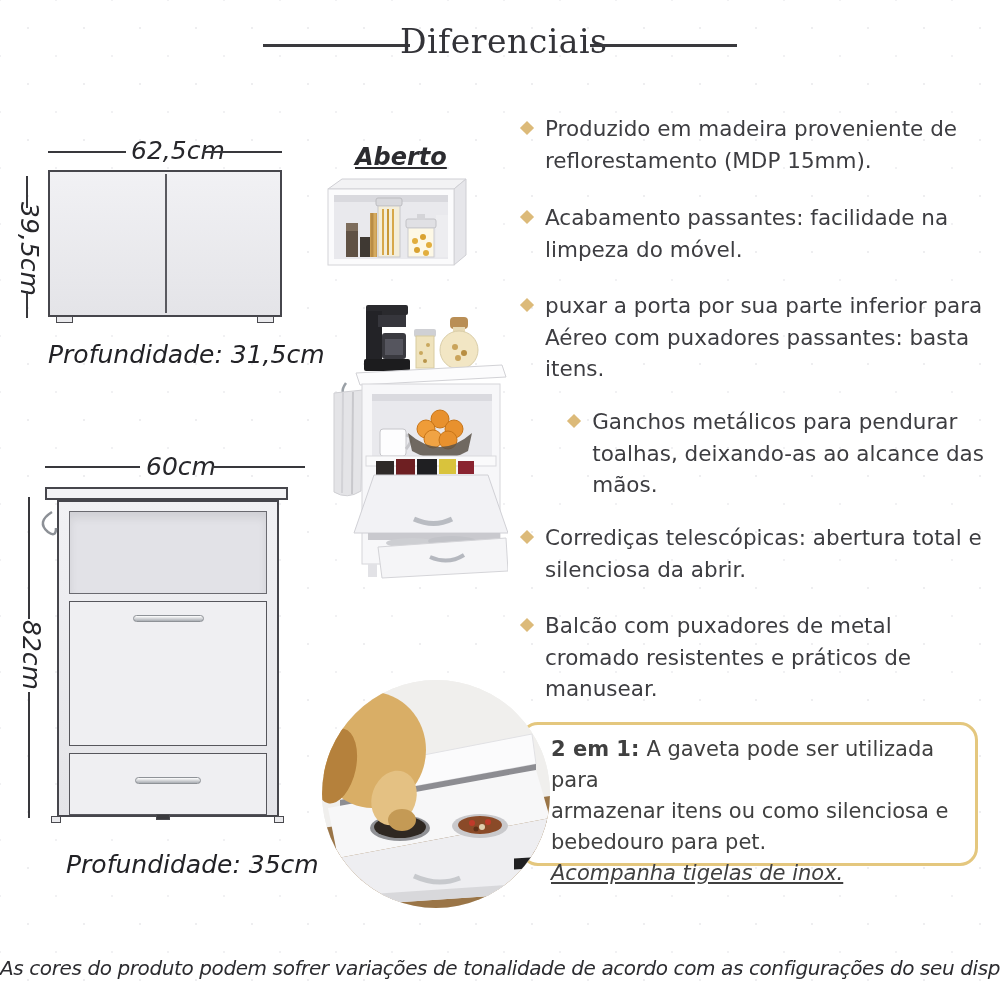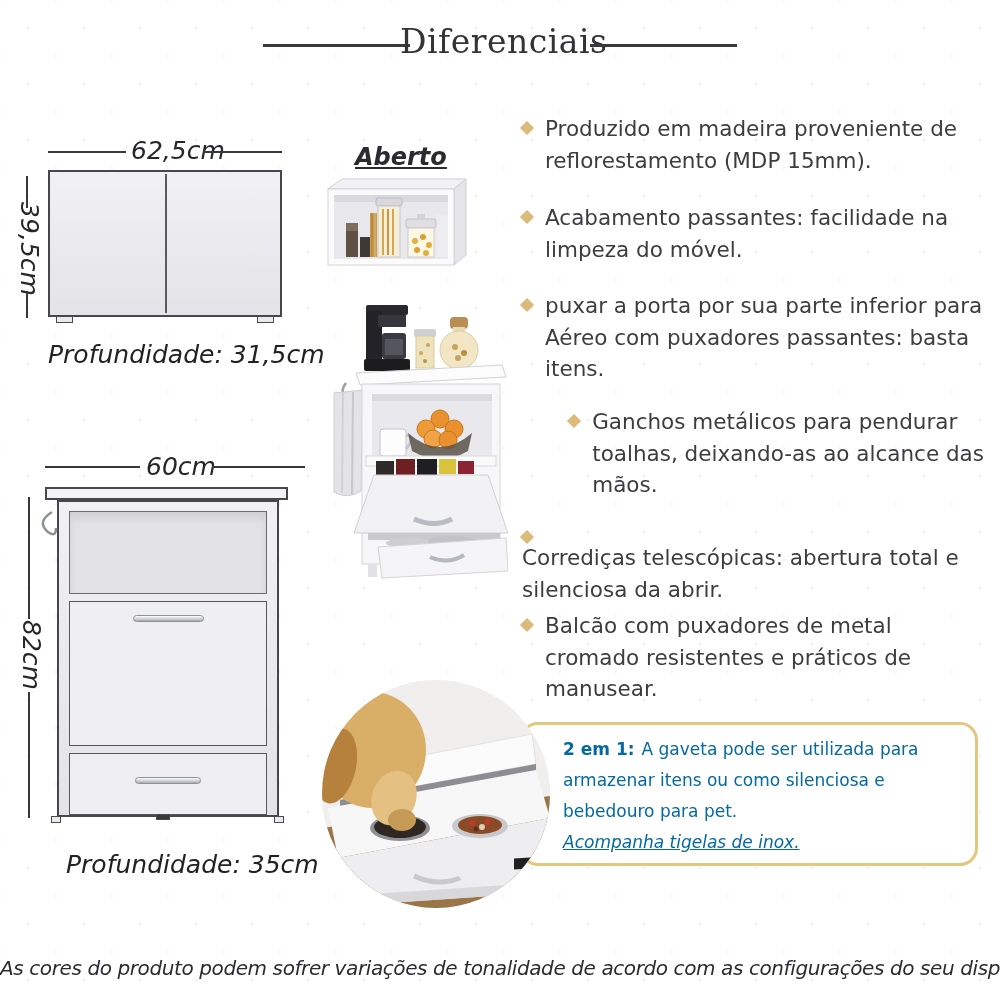--- a/index.html
+++ b/index.html
@@ -48,21 +48,21 @@
     width:10px;height:10px;background:#dcba79;transform:rotate(45deg);
     margin-top:10px;margin-right:13px;flex:0 0 10px;
   }
   .ftext{font-size:21.5px;line-height:31.5px;color:#3d3d41;}
   .ftext span{display:block;}
   
   .callout{
     position:absolute;left:520px;top:722px;width:458px;height:144px;
     border:3px solid #e4c77e;border-radius:18px;background:#ffffff;box-sizing:border-box;
   }
-  .callout-text{position:absolute;left:40px;top:9px;font-size:17px;line-height:31px;color:#0369a1;}
+  .callout-text{position:absolute;left:28px;top:9px;font-size:21px;line-height:31px;color:#404040;}
   .callout-text .lead{font-weight:bold;margin-right:7px;}
   .callout-text .blk{display:block;}
   .callout-text .note{display:block;font-style:italic;text-decoration:underline;}
   .pet-circle{
     position:absolute;left:322px;top:680px;width:228px;height:228px;border-radius:50%;
     overflow:hidden;background:#efeeec;
   }
   
   .photo{position:absolute;}
   .disclaimer{
@@ -238,21 +238,21 @@
     </div>
   </div>
   <div class="feature" style="top:406px;justify-content:flex-end;">
     <span class="diamond"></span>
     <div class="ftext">
       <span>Ganchos metálicos para pendurar</span>
       <span>toalhas, deixando-as ao alcance das</span>
       <span>mãos.</span>
     </div>
   </div>
-  <div class="feature" style="top:522px;flex-direction:column;">
+  <div class="feature" style="top:522px;">
     <span class="diamond"></span>
     <div class="ftext">
       <span>Corrediças telescópicas: abertura total e</span>
       <span>silenciosa da abrir.</span>
     </div>
   </div>
   <div class="feature" style="top:610px;">
     <span class="diamond"></span>
     <div class="ftext">
       <span>Balcão com puxadores de metal</span>

